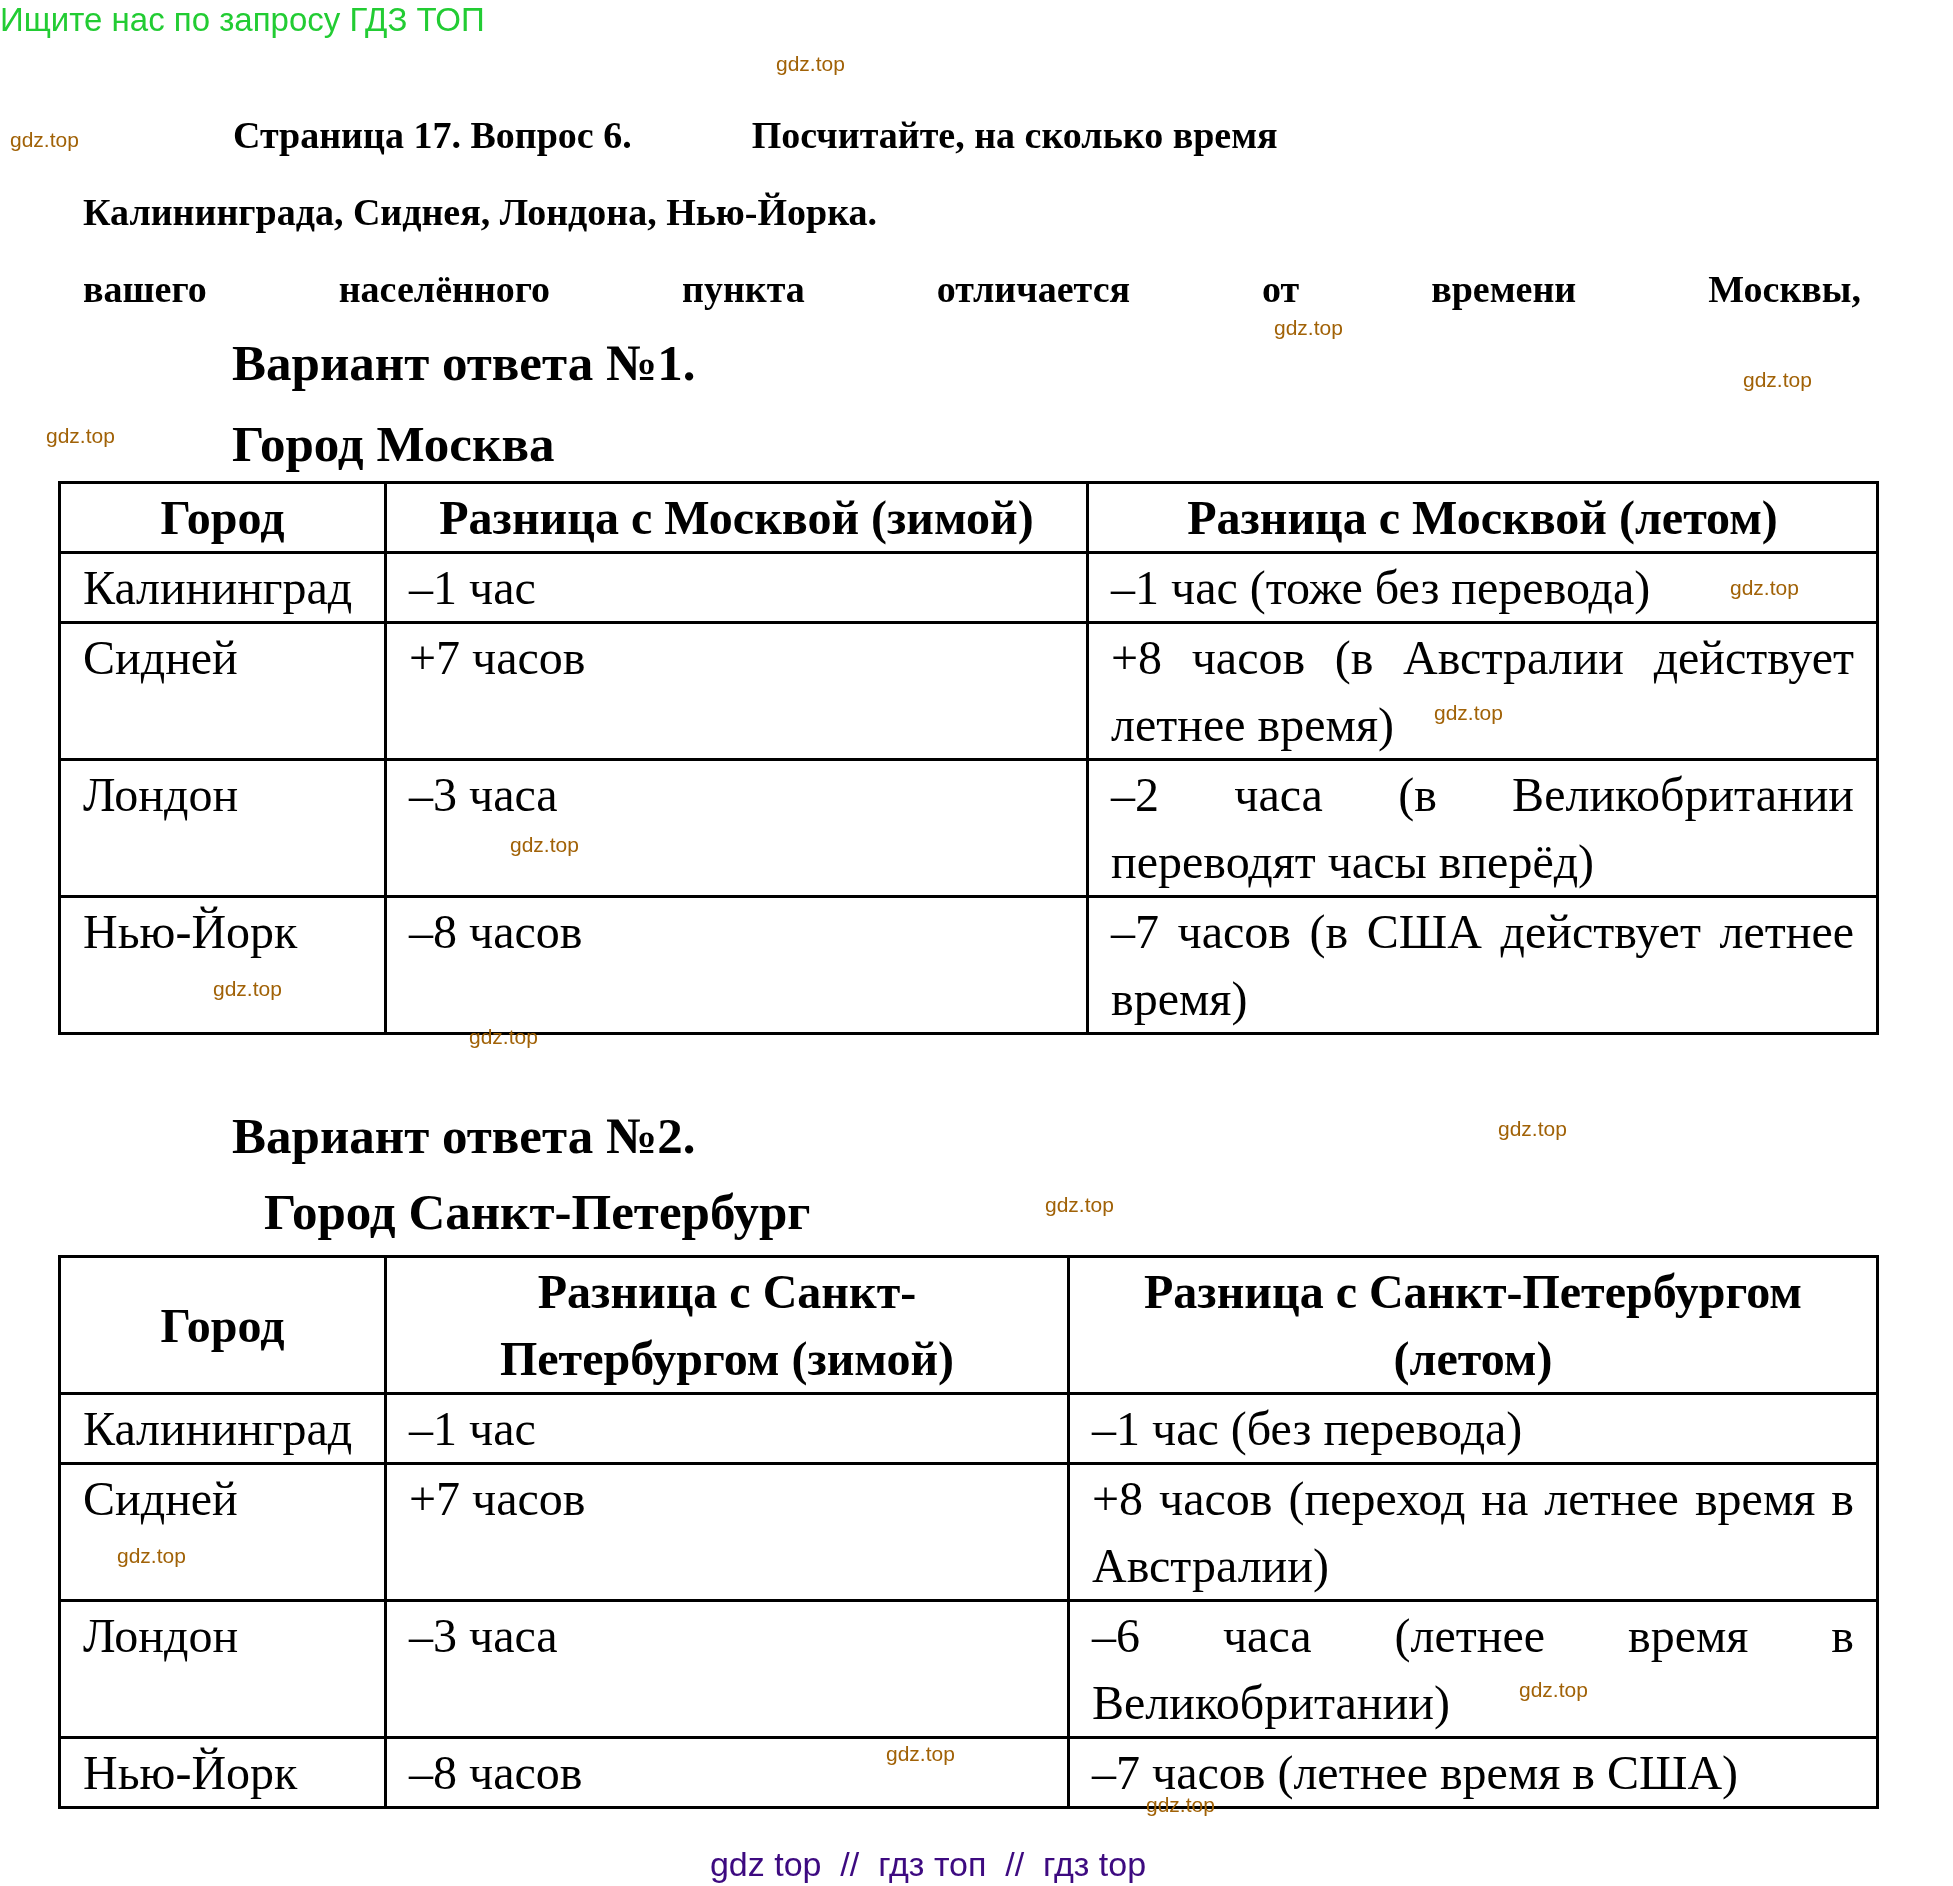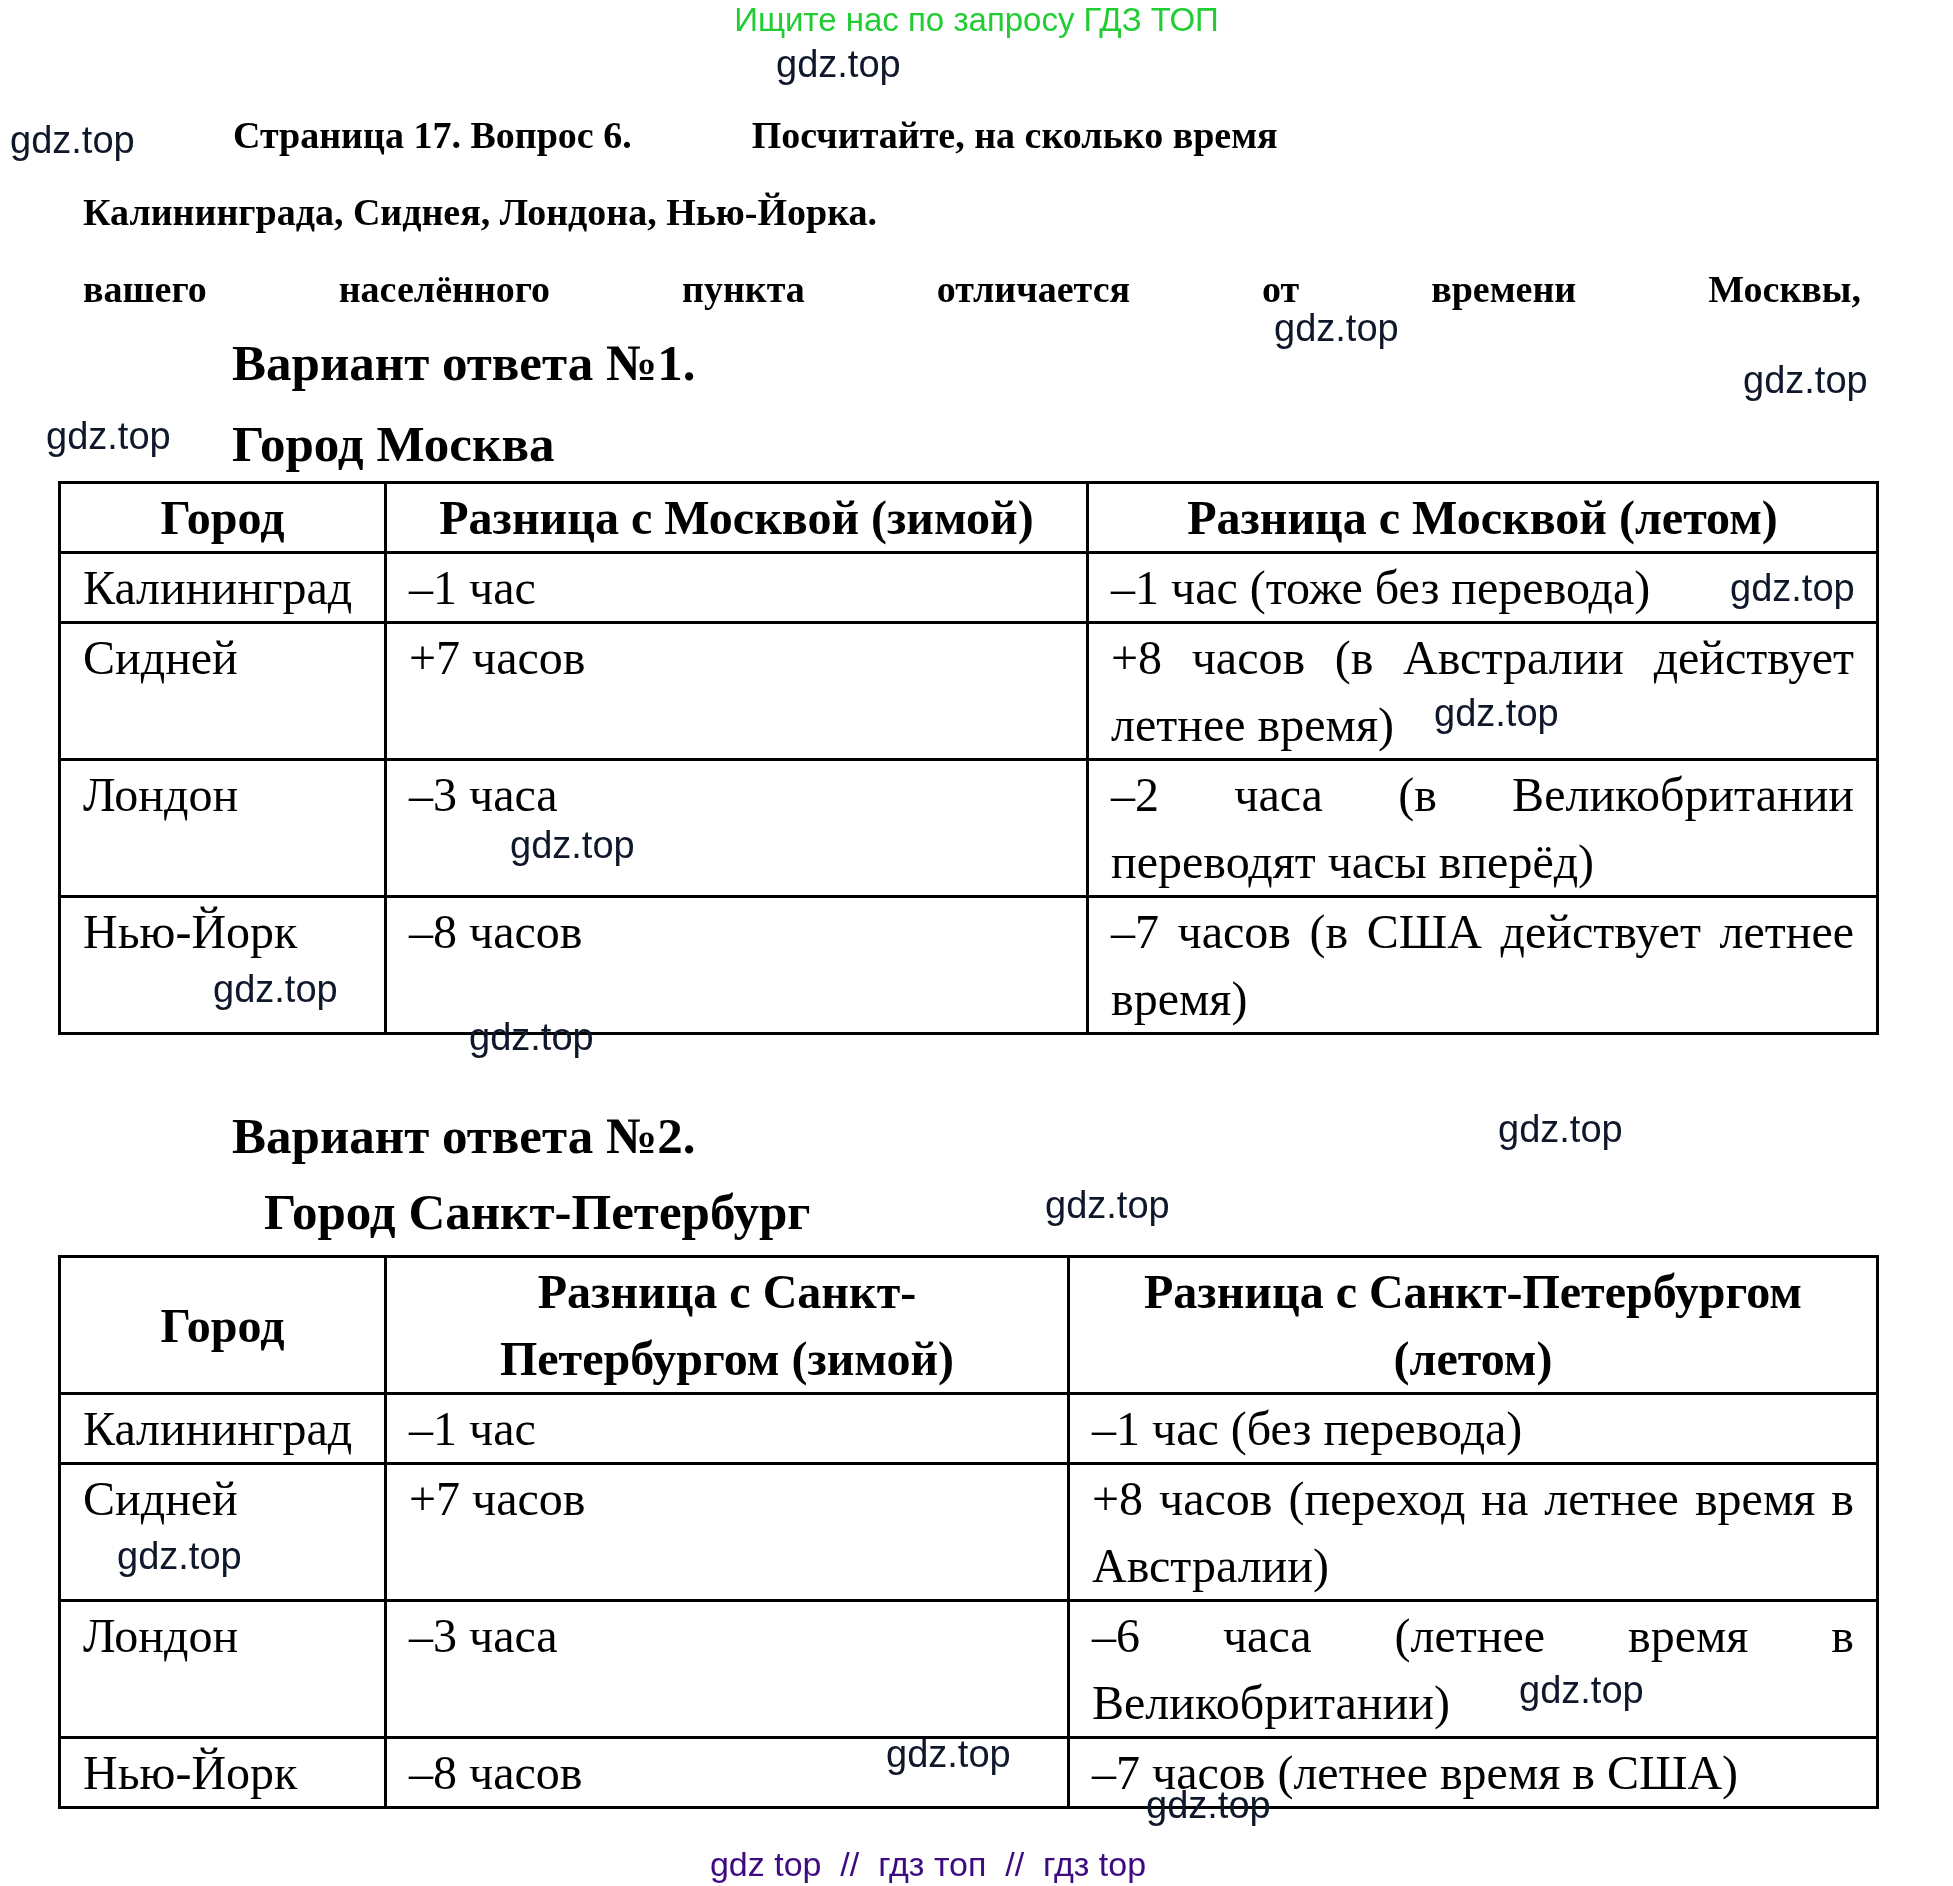--- a/index.html
+++ b/index.html
@@ -1,19 +1,19 @@
 <!DOCTYPE html>
 <html><head>
 <meta charset="utf-8">
 <style>
   html, body { margin:0; padding:0; background:#ffffff; }
   body { width:1953px; height:1886px; position:relative; overflow:hidden; color:#000; }
-  .banner { position:absolute; top:0; left:0; width:1953px; text-align:center; color:#22cc33;
+  .banner { position:absolute; top:0; left:0; width:1953px; color:#22cc33;
     font-family:"Liberation Sans", sans-serif; font-size:33px; line-height:40px; }
-  .wm { position:absolute; font-family:"Liberation Sans", sans-serif; font-size:38px; color:#0f172a; line-height:32px; white-space:nowrap; }
+  .wm { position:absolute; font-family:"Liberation Sans", sans-serif; font-size:21px; color:#a16207; line-height:32px; white-space:nowrap; }
   .title { position:absolute; left:83px; top:97px; width:1778px; font-family:"Liberation Serif", serif;
     font-weight:bold; font-size:38px; line-height:77px; text-align:justify; }
   .title .indent { display:inline-block; width:150px; }
   .title .gap { display:inline-block; width:120px; }
   .heading { position:absolute; left:232px; font-family:"Liberation Serif", serif; font-weight:bold; font-size:51px; line-height:60px; white-space:nowrap; }
   table.grid { position:absolute; border-collapse:collapse; table-layout:fixed; font-family:"Liberation Serif", serif; font-size:48px;padding-left:36px; }
   table.grid td, table.grid th { border:3px solid #000; padding:0 22px; vertical-align:top; line-height:67px; }
   table.grid th { font-weight:bold; text-align:center; vertical-align:middle; }
   table.grid td.just { text-align:justify; text-align-last:left; }
   .footer { position:absolute; top:1844px; left:0; width:1856px; text-align:center; color:#3d0a80;

